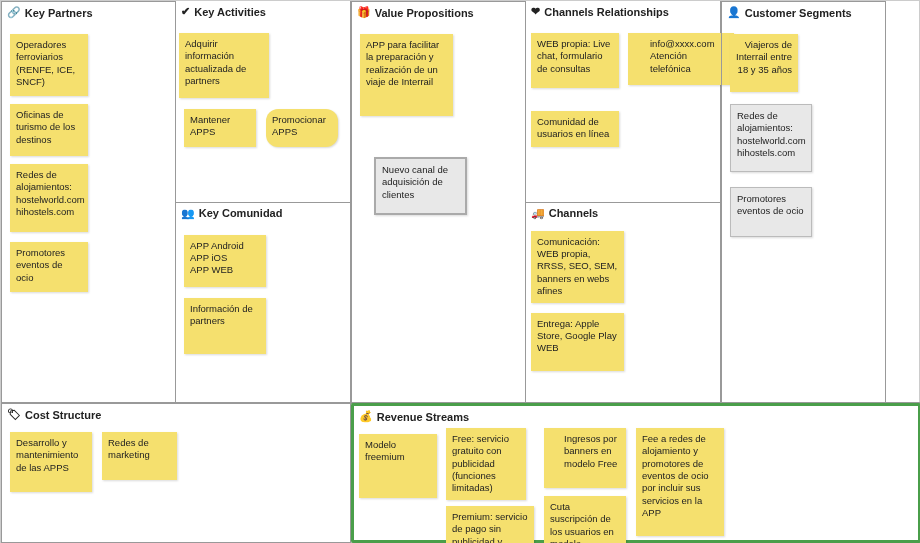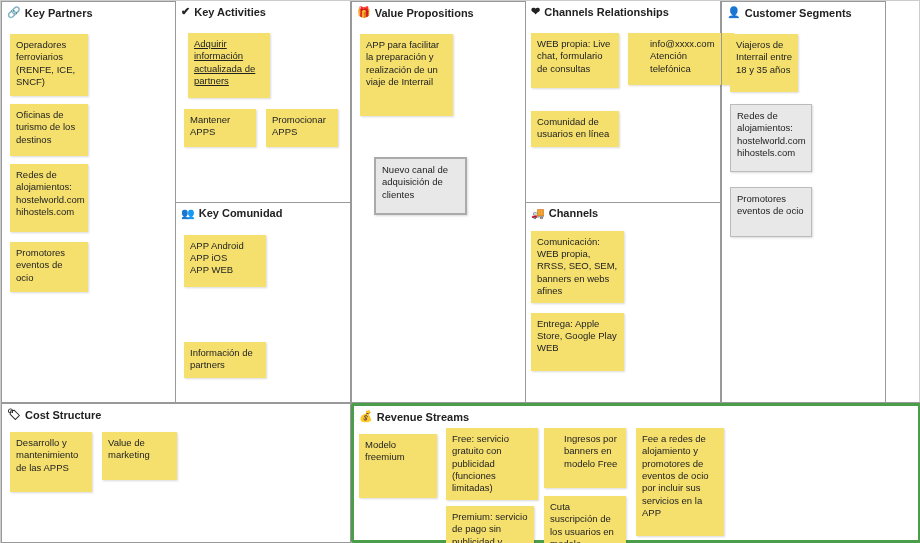--- a/index.html
+++ b/index.html
@@ -144,33 +144,33 @@
       <div class="sticky" style="top:162px;left:8px;width:78px;height:68px;">Redes de alojamientos: hostelworld.com hihostels.com</div>
       <div class="sticky" style="top:240px;left:8px;width:78px;height:50px;">Promotores eventos de ocio</div>
     </div>
 
     <div class="col-key-act-res">
       <div class="key-activities">
         <div class="section-title">
           <span>✔</span>
           <span>Key Activities</span>
         </div>
-        <div class="sticky" style="top:32px;left:12px;width:82px;height:65px;text-decoration:underline;">Adquirir información actualizada de partners</div>
+        <div class="sticky" style="top:32px;left:3px;width:90px;height:65px;">Adquirir información actualizada de partners</div>
         <div class="sticky" style="top:108px;left:8px;width:72px;height:38px;">Mantener APPS</div>
-        <div class="sticky" style="top:108px;left:90px;width:72px;height:38px;">Promocionar APPS</div>
+        <div class="sticky" style="top:108px;left:90px;width:72px;height:38px;border-radius:12px;">Promocionar APPS</div>
       </div>
       <div class="key-resources">
         <div class="section-title">
           <span>👥</span>
           <span>Key Comunidad</span>
         </div>
         <div class="sticky" style="top:32px;left:8px;width:82px;height:52px;white-space:pre-line;">APP Android
 APP iOS
 APP WEB</div>
-        <div class="sticky" style="top:95px;left:8px;width:82px;height:36px;margin-top:44px;">Información de partners</div>
+        <div class="sticky" style="top:95px;left:8px;width:82px;height:56px;">Información de partners</div>
       </div>
     </div>
 
     <div class="col-value-prop section">
       <div class="section-title">
         <span>🎁</span>
         <span>Value Propositions</span>
       </div>
       <div class="sticky" style="top:32px;left:8px;width:93px;height:82px;">APP para facilitar la preparación y realización de un viaje de Interrail</div>
       <div class="sticky" style="top:155px;left:22px;width:93px;height:58px;background:#e8e8e8;border:2px solid #aaa;">Nuevo canal de adquisición de clientes</div>
@@ -194,45 +194,45 @@
         <div class="sticky" style="top:28px;left:5px;width:93px;height:72px;">Comunicación: WEB propia, RRSS, SEO, SEM, banners en webs afines</div>
         <div class="sticky" style="top:110px;left:5px;width:93px;height:58px;">Entrega: Apple Store, Google Play WEB</div>
       </div>
     </div>
 
     <div class="col-cust-seg section">
       <div class="section-title">
         <span>👤</span>
         <span>Customer Segments</span>
       </div>
-      <div class="sticky" style="top:32px;left:8px;width:68px;height:58px;">Viajeros de Interrail entre 18 y 35 años</div>
+      <div class="sticky" style="top:32px;left:8px;width:68px;height:58px;text-align:right;">Viajeros de Interrail entre 18 y 35 años</div>
       <div class="sticky sticky-gray" style="top:102px;left:8px;width:82px;height:68px;background:#e8e8e8;border:1px solid #bbb;">Redes de alojamientos: hostelworld.com hihostels.com</div>
       <div class="sticky sticky-gray" style="top:185px;left:8px;width:82px;height:50px;background:#e8e8e8;border:1px solid #bbb;">Promotores eventos de ocio</div>
     </div>
 
   </div>
 
   <div class="bottom-row" style="position:absolute;bottom:0;left:0;width:920px;height:140px;display:flex;">
 
     <div class="cost-section section" style="width:350px;border-right:1px solid #999;border-top:1px solid #999;border-bottom:1px solid #999;border-left:1px solid #999;height:140px;position:relative;padding:4px 5px;">
       <div class="section-title">
         <span>🏷</span>
         <span>Cost Structure</span>
       </div>
       <div class="sticky" style="top:28px;left:8px;width:82px;height:60px;">Desarrollo y mantenimiento de las APPS</div>
-      <div class="sticky" style="top:28px;left:100px;width:75px;height:48px;">Value de marketing</div>
+      <div class="sticky" style="top:28px;left:100px;width:75px;height:48px;">Redes de marketing</div>
     </div>
 
     <div class="revenue-section" style="width:570px;border:3px solid #4a9e4a;height:140px;position:relative;padding:4px 5px;">
       <div class="section-title">
         <span>💰</span>
         <span>Revenue Streams</span>
       </div>
       <div class="sticky" style="top:28px;left:5px;width:78px;height:64px;">Modelo freemium</div>
-      <div class="sticky" style="top:22px;left:92px;width:92px;height:72px;">Free: servicio gratuito con publicidad (funciones limitadas)</div>
+      <div class="sticky" style="top:22px;left:92px;width:80px;height:72px;">Free: servicio gratuito con publicidad (funciones limitadas)</div>
       <div class="sticky" style="top:100px;left:92px;width:88px;height:68px;">Premium: servicio de pago sin publicidad y todas las funciones</div>
       <div class="sticky" style="top:22px;left:190px;width:82px;height:60px;padding-left:20px;">Ingresos por banners en modelo Free</div>
       <div class="sticky" style="top:90px;left:190px;width:82px;height:65px;">Cuta suscripción de los usuarios en modelo premium</div>
       <div class="sticky" style="top:22px;left:282px;width:88px;height:108px;">Fee a redes de alojamiento y promotores de eventos de ocio por incluir sus servicios en la APP</div>
     </div>
 
   </div>
 
 </div>
 

